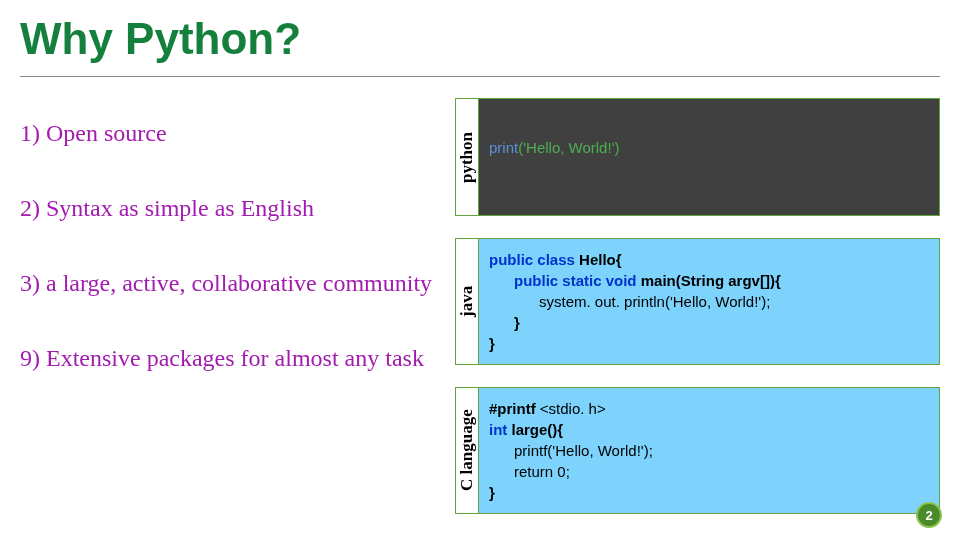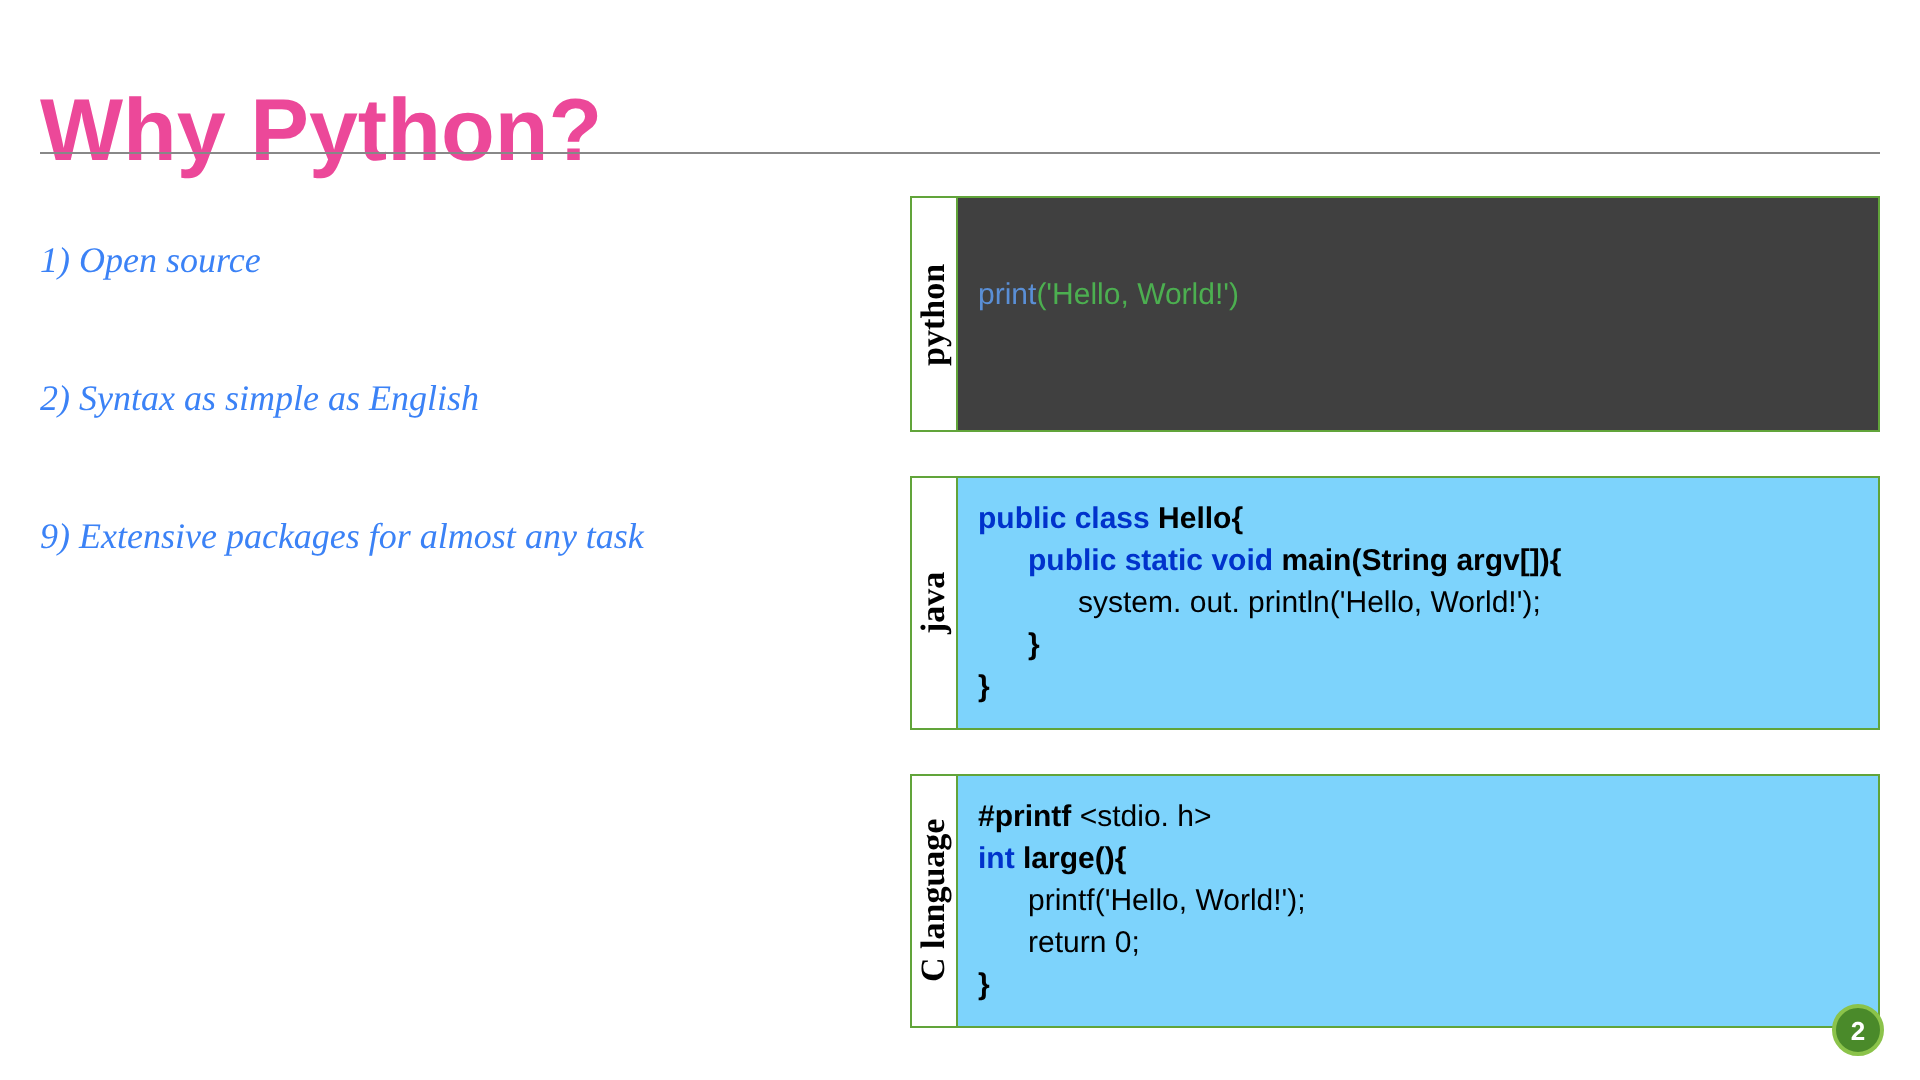--- a/index.html
+++ b/index.html
@@ -10,43 +10,41 @@
     font-family: "Helvetica Neue", Arial, sans-serif;
     position: relative;
     overflow: hidden;
   }
   .title {
     position: absolute;
     top: 14px;
     left: 20px;
     font-size: 44px;
     font-weight: bold;
-    color: #ec4899;
-    margin-top: 27px;
+    color: #15803d;
   }
   .hr {
     position: absolute;
     top: 76px;
     left: 20px;
     width: 920px;
     height: 1px;
     background: #888;
   }
   .points {
     position: absolute;
     left: 20px;
     top: 120px;
     width: 430px;
   }
   .point {
     font-family: Georgia, "Times New Roman", serif;
-    font-size: 18px;
-    color: #3b82f6;
+    font-size: 24px;
+    color: #a21caf;
     margin-bottom: 48px;
-    font-style: italic;
   }
   .code-area {
     position: absolute;
     left: 455px;
     top: 98px;
     width: 485px;
   }
   .codebox {
     position: relative;
     margin-bottom: 22px;
@@ -120,20 +118,21 @@
 </style>
 </head>
 <body>
 
 <div class="title">Why Python?</div>
 <div class="hr"></div>
 
 <div class="points">
   <div class="point">1) Open source</div>
   <div class="point">2) Syntax as simple as English</div>
+  <div class="point">3) a large, active, collaborative community</div>
   <div class="point">9) Extensive packages for almost any task</div>
 </div>
 
 <div class="code-area">
 
   <div class="codebox python">
     <div class="label-strip">python</div>
     <div class="code-content"><span><span class="kw-blue">print</span><span class="kw-green">('Hello, World!')</span></span></div>
   </div>
 

